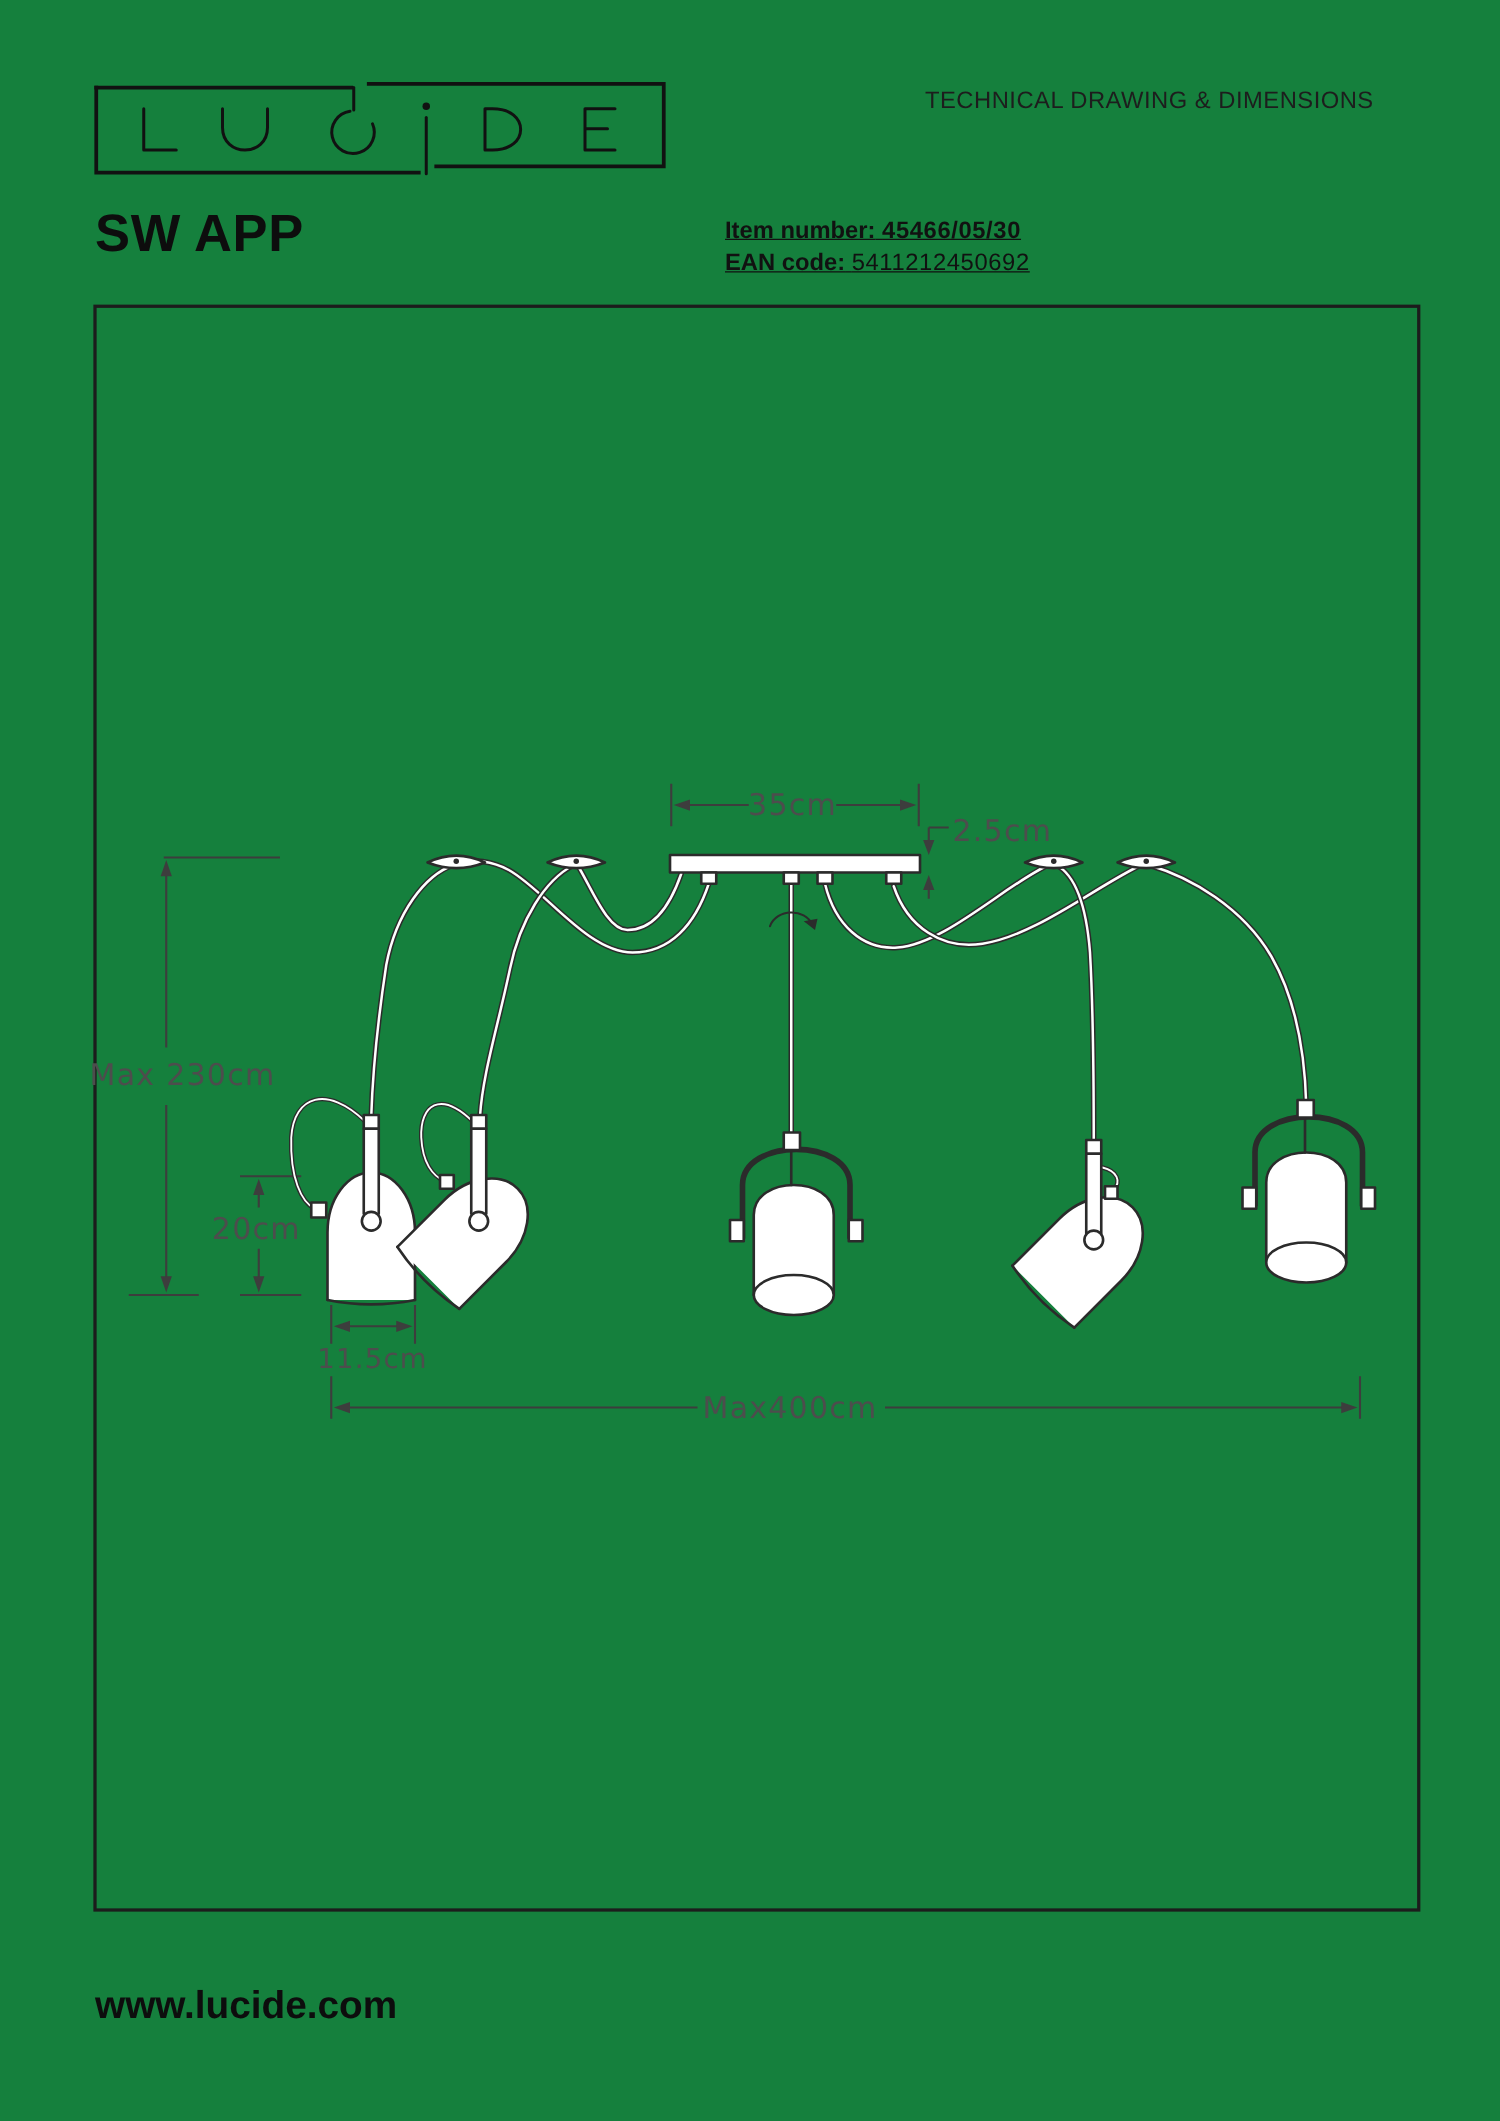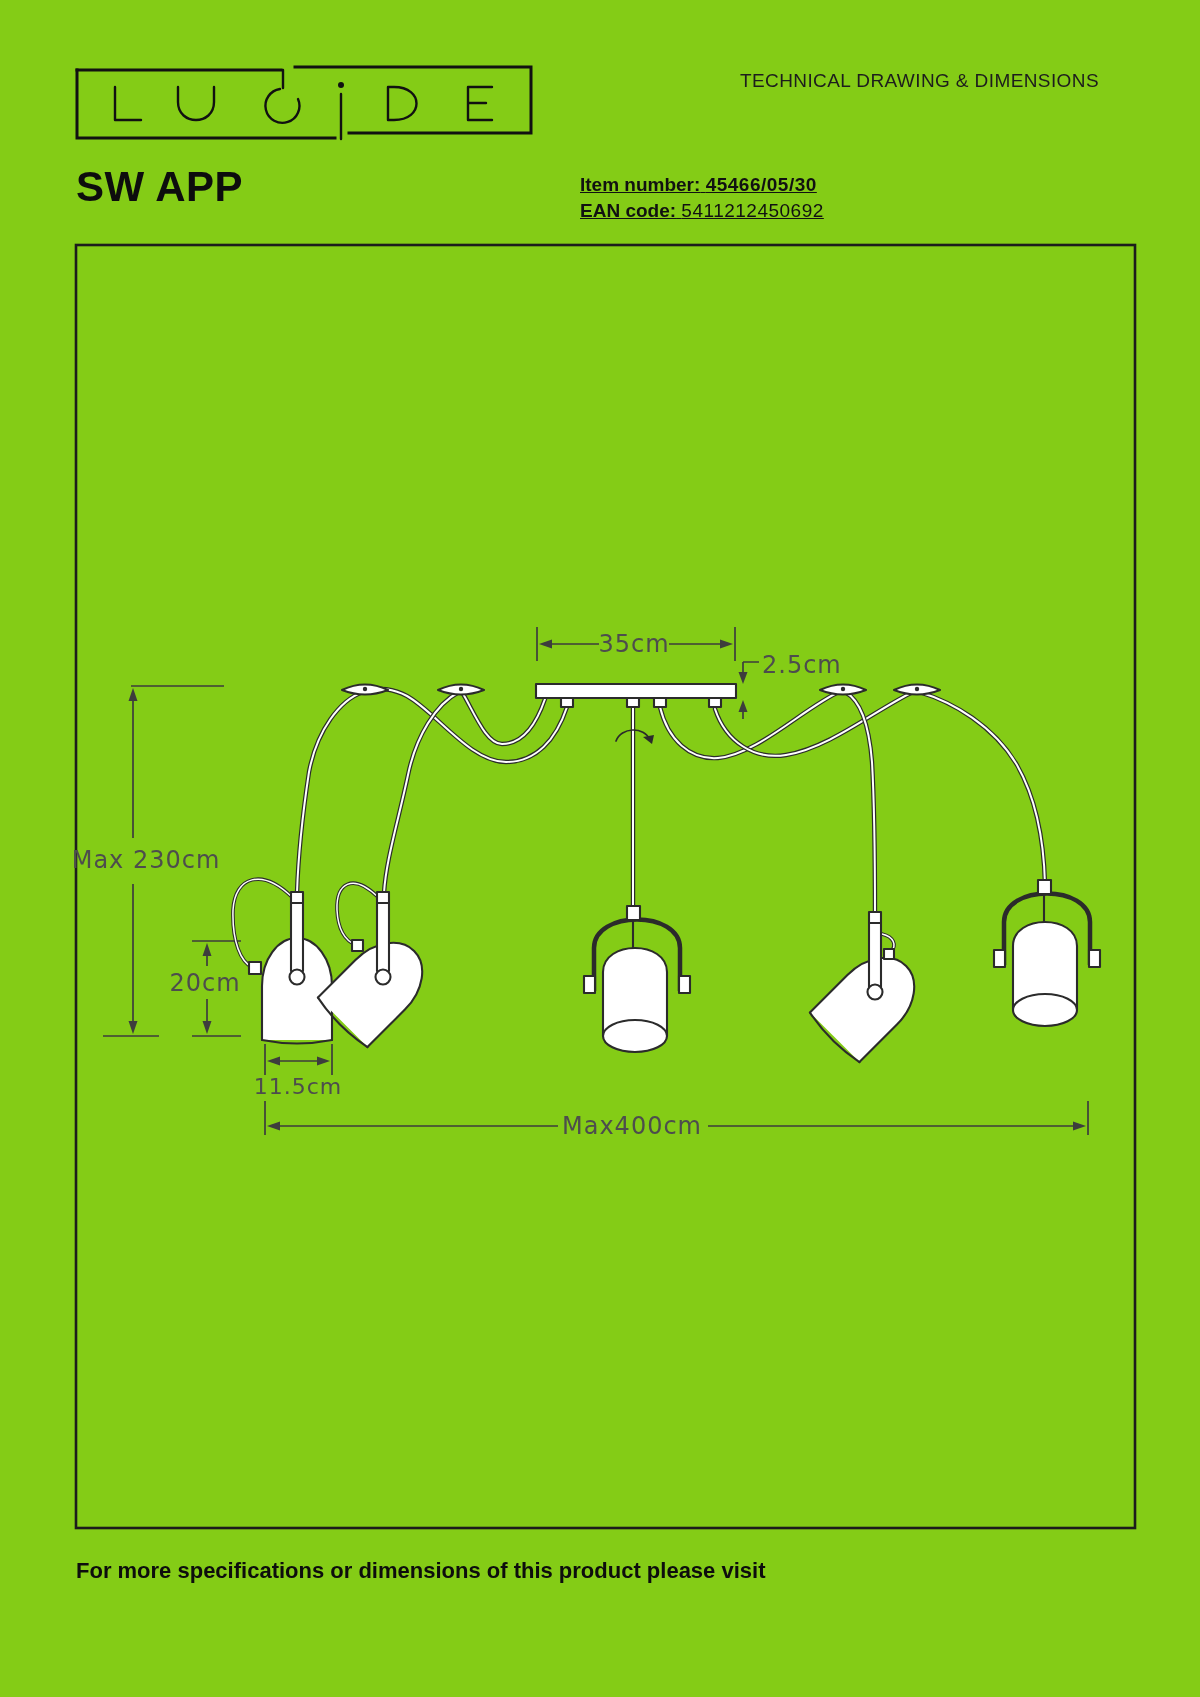--- a/index.html
+++ b/index.html
@@ -1,16 +1,16 @@
 <!DOCTYPE html>
 <html><head>
 <meta charset="utf-8">
 <style>
   html,body{margin:0;padding:0;background:#ffffff;}
-  .page{position:relative;width:1200px;height:1697px;background:#84cc16;overflow:hidden;
+  .page{position:relative;width:1200px;height:1697px;background:#15803d;overflow:hidden;
         font-family:"Liberation Sans",sans-serif;color:#1a1a1a;}
   .abs{position:absolute;}
   .doc-heading{font-size:19px;letter-spacing:.4px;color:#1d1d1d;}
   .product-name{font-size:42px;font-weight:bold;letter-spacing:.5px;color:#0d0d0d;}
   .meta-line{font-size:19px;color:#111;white-space:nowrap;text-decoration:underline;}
   .meta-line .lbl{font-weight:bold;}
   .meta-line .val-bold{font-weight:bold;letter-spacing:.5px;}
   .meta-line .val-reg{font-weight:normal;letter-spacing:.5px;}
   .footer-line1{font-size:22px;font-weight:bold;color:#0d0d0d;}
   .footer-line2{font-size:31px;font-weight:bold;color:#0d0d0d;}
@@ -41,21 +41,21 @@
 
   <div class="abs meta-line" style="left:580px;top:174px;">
     <span class="lbl">Item number:</span>
     <span class="val-bold">45466/05/30</span>
   </div>
   <div class="abs meta-line" style="left:580px;top:200px;text-align:right;">
     <span class="lbl">EAN code:</span>
     <span class="val-reg">5411212450692</span>
   </div>
 
-  <div class="abs footer-line1" style="left:76px;top:1558px;">For more specifications or dimensions of this product please visit</div>
+  <div class="abs footer-line2" style="left:76px;top:1586px;">www.lucide.com</div>
 
   <svg width="1200" height="1697" viewBox="0 0 1200 1697">
 
     <g>
 
       <path class="logo-ln" d="M 77,70 H 281"></path>
       <path class="logo-ln" d="M 295,67 H 531 V 133 H 349"></path>
       <path class="logo-ln" d="M 335,138 H 77 V 70"></path>
 
       <path class="logo-letter" d="M 115,87 V 120 H 141"></path>

